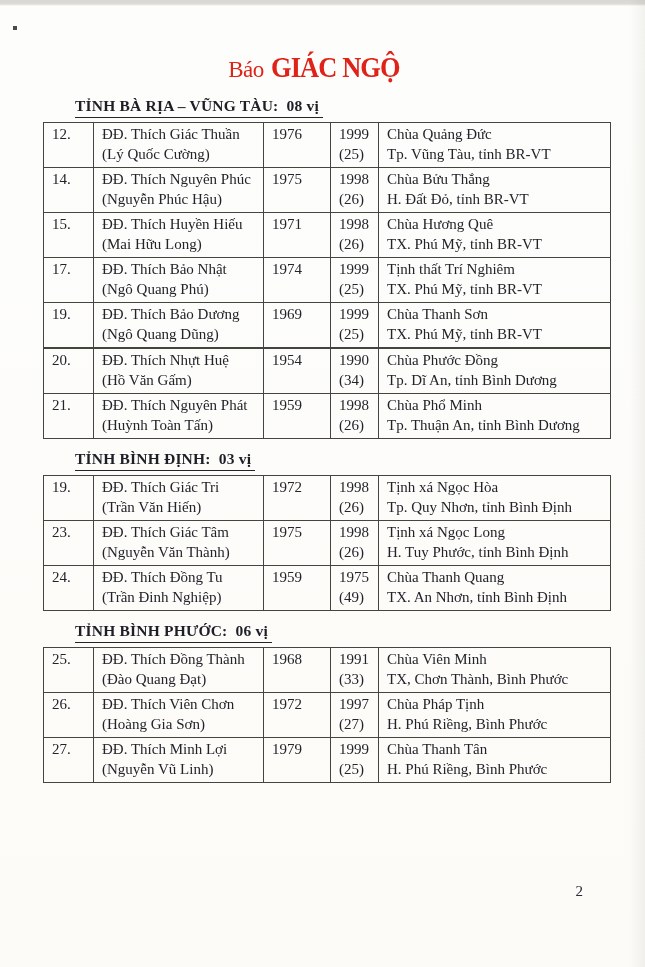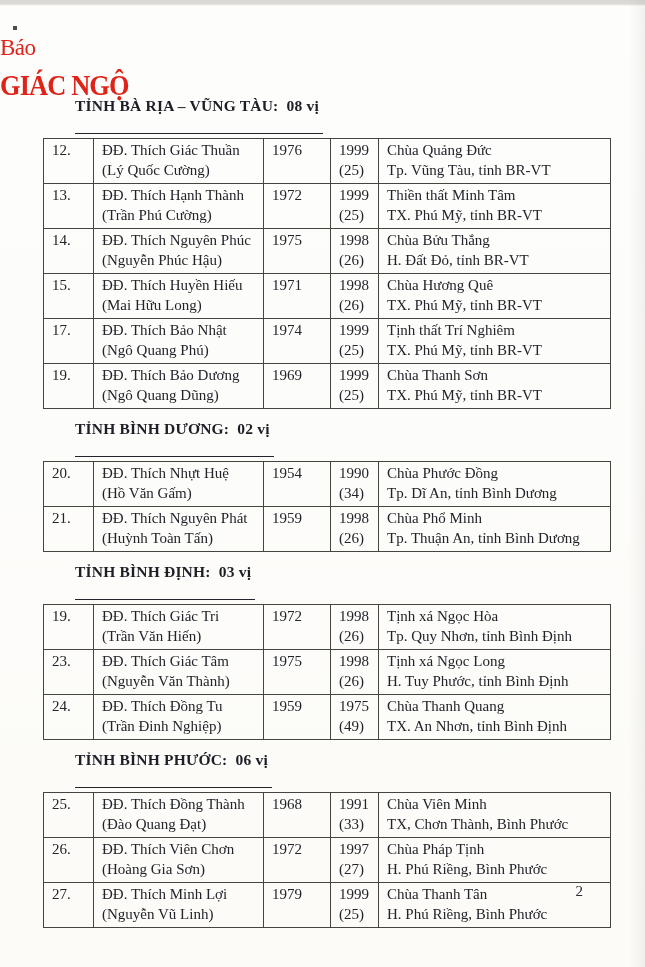--- a/index.html
+++ b/index.html
@@ -25,21 +25,20 @@
   .scan-speck {
     position: absolute; left: 13px; top: 26px;
     width: 4px; height: 4px;
     background: #4b4b4b;
   }
   .masthead {
     display: flex; align-items: baseline; justify-content: center;
     gap: 7px;
     padding-top: 50px;
     height: 36px;
-    flex-direction: column;
   }
   .masthead .prefix {
     color: #df2319;
     font-size: 23px;
     font-weight: 500;
     letter-spacing: -0.5px;
   }
   .masthead .title {
     color: #df2319;
     font-size: 30px;
@@ -51,21 +50,21 @@
   }
   .section { margin: 0; }
   .section-heading-wrap { margin: 10px 0 4px 75px; line-height: 20px; }
   .section-heading {
     display: inline-block;
     font-weight: 700;
     font-size: 15.5px;
     letter-spacing: 0.2px;
     color: #1d1e26;
     border-bottom: 1.5px solid #24242a;
-    padding: 0 4px 17px 0;
+    padding: 0 4px 1px 0;
     white-space: pre-wrap;
   }
   table.roster {
     border-collapse: collapse;
     margin-left: 43px;
     table-layout: fixed;
     width: 567px;
   }
   table.roster td {
     border: 1px solid #45453f;
@@ -121,36 +120,20 @@
     <td class="c-year">
       <div class="l1">1999</div>
       <div class="l2">(25)</div>
     </td>
     <td class="c-temple">
       <div class="l1">Chùa Quảng Đức</div>
       <div class="l2">Tp. Vũng Tàu, tỉnh BR-VT</div>
     </td>
   </tr>
 
-  <tr>
-    <td class="c-no">13.</td>
-    <td class="c-name">
-      <div class="l1">ĐĐ. Thích Hạnh Thành</div>
-      <div class="l2">(Trần Phú Cường)</div>
-    </td>
-    <td class="c-born">1972</td>
-    <td class="c-year">
-      <div class="l1">1999</div>
-      <div class="l2">(25)</div>
-    </td>
-    <td class="c-temple">
-      <div class="l1">Thiền thất Minh Tâm</div>
-      <div class="l2">TX. Phú Mỹ, tỉnh BR-VT</div>
-    </td>
-  </tr>
 
   <tr>
     <td class="c-no">14.</td>
     <td class="c-name">
       <div class="l1">ĐĐ. Thích Nguyên Phúc</div>
       <div class="l2">(Nguyễn Phúc Hậu)</div>
     </td>
     <td class="c-born">1975</td>
     <td class="c-year">
       <div class="l1">1998</div>
@@ -212,23 +195,20 @@
     <td class="c-temple">
       <div class="l1">Chùa Thanh Sơn</div>
       <div class="l2">TX. Phú Mỹ, tỉnh BR-VT</div>
     </td>
   </tr>
 </tbody>
     </table>
   </section>
 
   <section class="section">
-    <div class="section-heading-wrap">
-      <span class="section-heading">TỈNH BÌNH DƯƠNG:  02 vị</span>
-    </div>
     <table class="roster">
       <colgroup>
         <col style="width:50px">
             <col style="width:170px">
             <col style="width:67px">
             <col style="width:48px">
             <col style="width:232px">
       </colgroup>
       <tbody>
   <tr>

